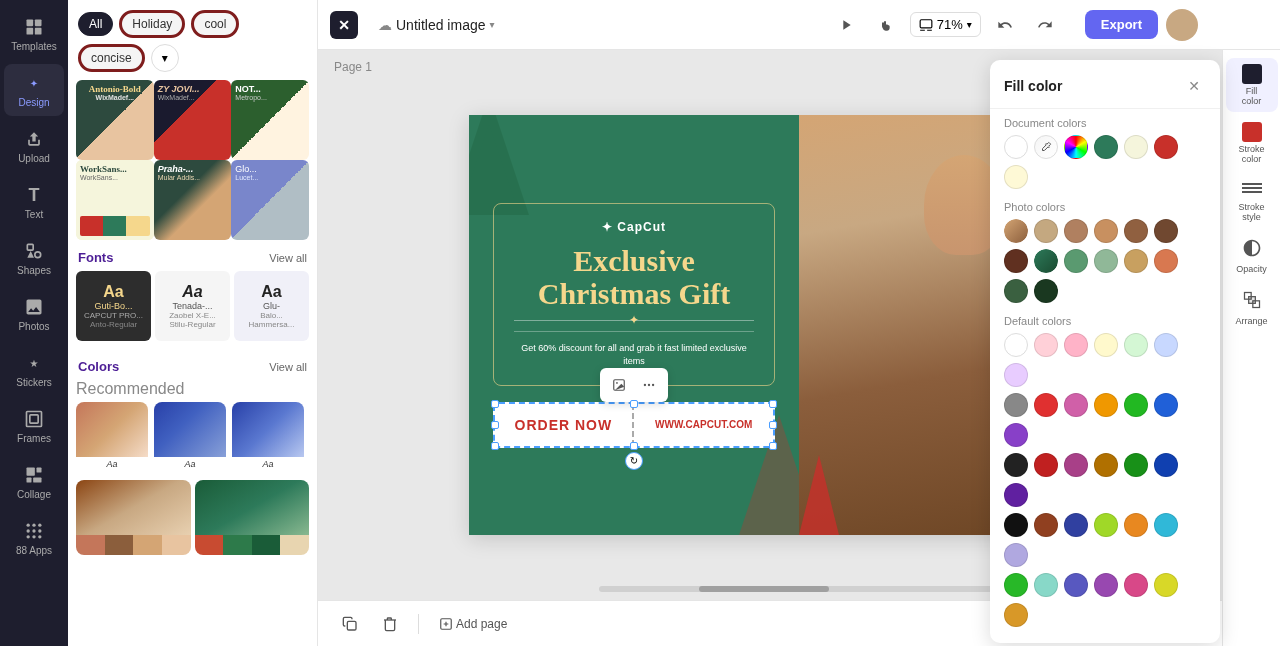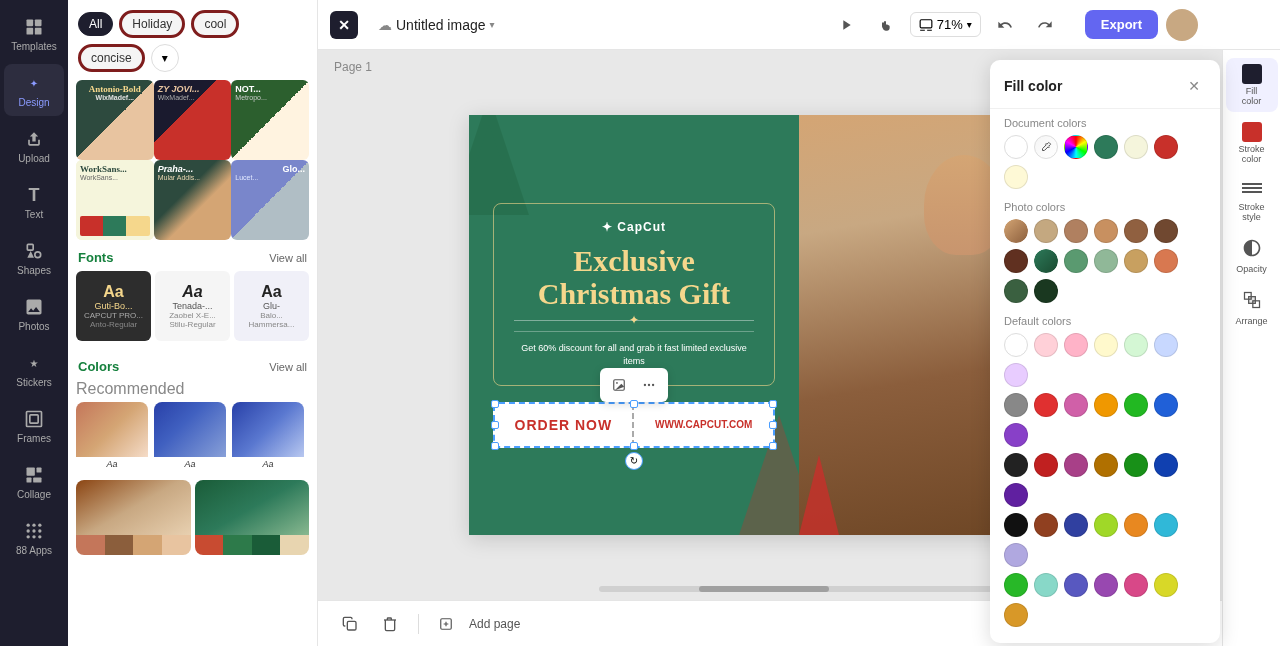--- a/index.html
+++ b/index.html
@@ -122,21 +122,21 @@
 
     .section-header {
       display: flex;
       justify-content: space-between;
       align-items: center;
       padding: 10px 10px 6px;
     }
     .section-title {
       font-size: 13px;
       font-weight: 600;
-      color: #15803d;
+      color: #4c1d95;
     }
     .view-all {
       font-size: 11px;
       color: #666;
       cursor: pointer;
     }
 
     
     .fonts-grid {
       display: grid;
@@ -480,21 +480,21 @@
       justify-content: center;
       border-radius: 6px;
       cursor: pointer;
       color: #555;
       font-size: 16px;
     }
     .bottom-separator { width: 1px; height: 20px; background: #ddd; margin: 0 4px; }
     .add-page-btn {
       display: flex;
       align-items: center;
-      gap: 16px;
+      gap: 3px;
       font-size: 12px;
       color: #555;
       cursor: pointer;
       padding: 4px 8px;
       border-radius: 6px;
     }
     .bottom-spacer { flex: 1; }
     .page-counter {
       font-size: 12px;
       color: #555;
@@ -751,21 +751,21 @@
       </div>
     </div>
     <div class="template-card tc-5">
       <div style="padding:4px;">
         <span style="font-size:9px;font-weight:700;color:#fff;display:block;font-style:italic;">Praha-...</span>
         <span style="font-size:7px;color:#e8d5b0;display:block;">Mular Addis...</span>
       </div>
     </div>
     <div class="template-card tc-6">
       <div style="padding:4px;">
-        <span style="font-size:9px;font-weight:700;color:#fff;display:block;text-align:right;">Glo...</span>
+        <span style="font-size:9px;font-weight:400;color:#fff;display:block;">Glo...</span>
         <span style="font-size:7px;color:#e0e8ff;display:block;">Lucet...</span>
       </div>
     </div>
   </div>
 
   <div class="section-header">
     <span class="section-title">Fonts</span>
     <span class="view-all">View all</span>
   </div>
   <div class="fonts-grid">

